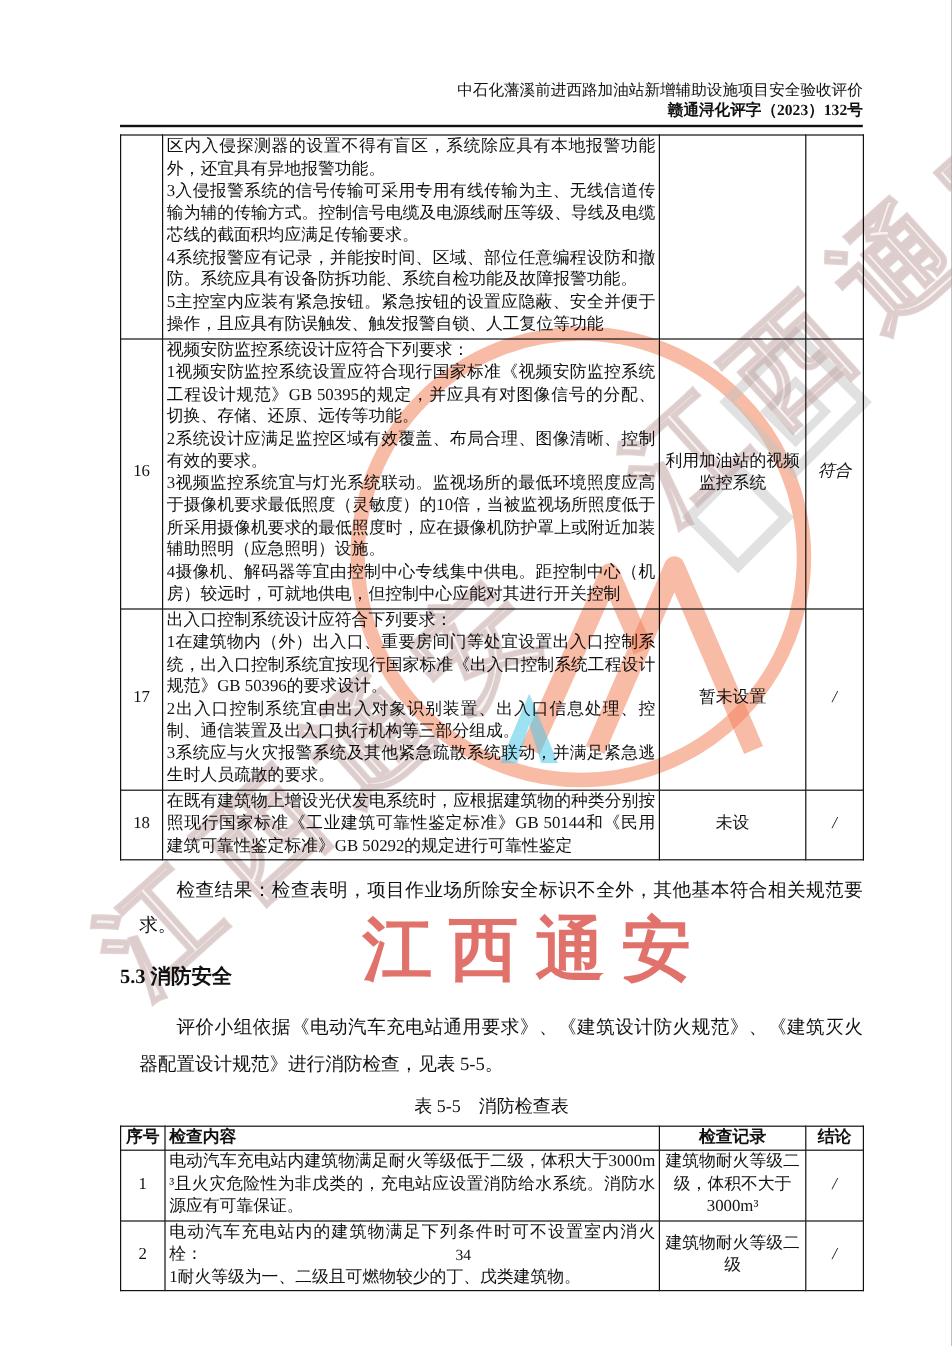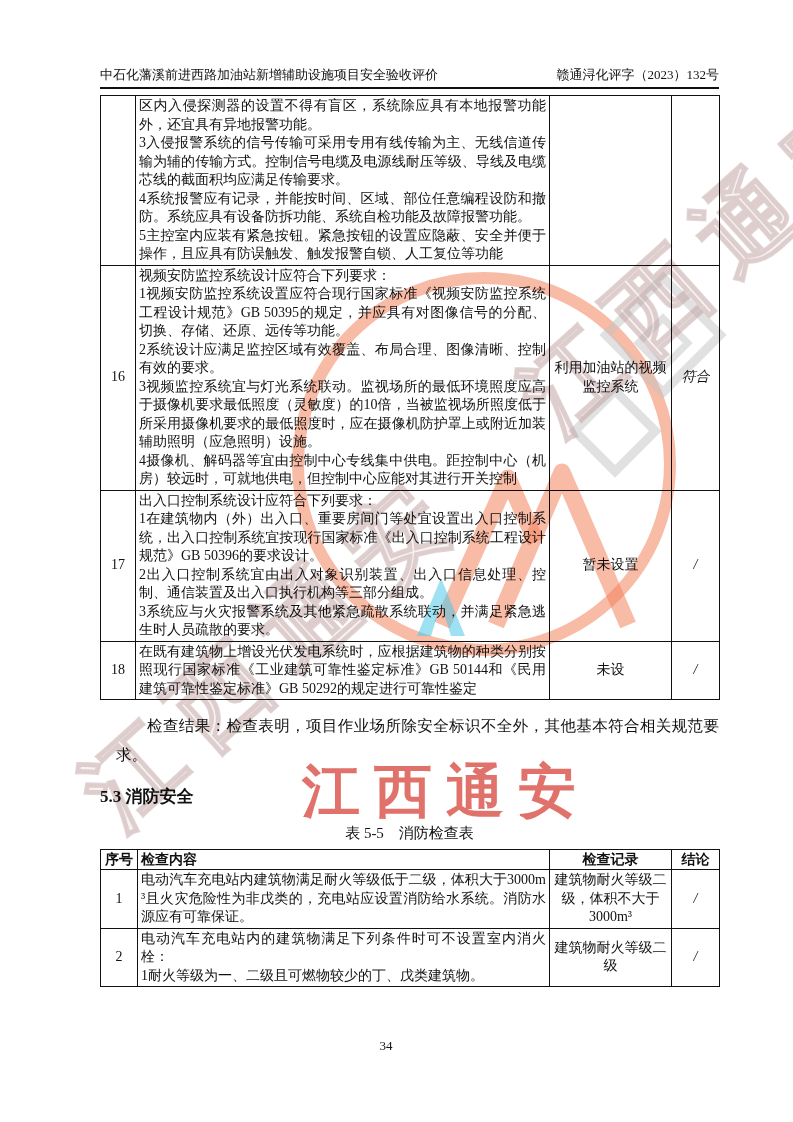--- a/index.html
+++ b/index.html
@@ -8,22 +8,23 @@
     background:#ffffff; overflow:hidden;
     font-family:"Liberation Serif","DejaVu Serif",serif; color:#111;
   }
   .content { position:absolute; left:100px; top:66px; width:619px; z-index:1; }
 
   
   .doc-header {
     display:flex; justify-content:space-between; align-items:flex-end;
     font-size:13px; line-height:17px; padding-bottom:4px;
     border-bottom:2px solid #111;
+    flex-direction:column;
   }
-  .doc-header .right { font-weight:normal; }
+  .doc-header .right { font-weight:bold; }
 
   
   table { border-collapse:collapse; table-layout:fixed; width:619px; }
   table, td, th { border:1.5px solid #111; }
   td, th { padding:1px 3px; font-size:14px; line-height:18.5px; overflow:hidden; }
   td.c-no  { text-align:center; vertical-align:middle; }
   td.c-content { text-align:justify; vertical-align:top; white-space:pre-wrap; word-break:break-all; }
   td.c-record { text-align:center; vertical-align:middle; white-space:pre-wrap; }
   td.c-concl  { text-align:center; vertical-align:middle;font-style:italic; }
   th { font-weight:bold; line-height:17px; }
@@ -122,20 +123,21 @@
           <td class="c-record">未设</td>
           <td class="c-concl">/</td>
         </tr>
       </tbody>
     </table>
 
     <p class="para">检查结果：检查表明，项目作业场所除安全标识不全外，其他基本符合相关规范要求。</p>
 
     <h2 class="section-heading">5.3 消防安全</h2>
 
+    <p class="para intro">评价小组依据《电动汽车充电站通用要求》、《建筑设计防火规范》、《建筑灭火器配置设计规范》进行消防检查，见表 5-5。</p>
 
     <div class="table-caption">表 5-5　消防检查表</div>
 
     <table class="fire-table">
       <colgroup>
           <col style="width:37px">
           <col style="width:412px">
           <col style="width:122px">
           <col style="width:48px">
         </colgroup>

